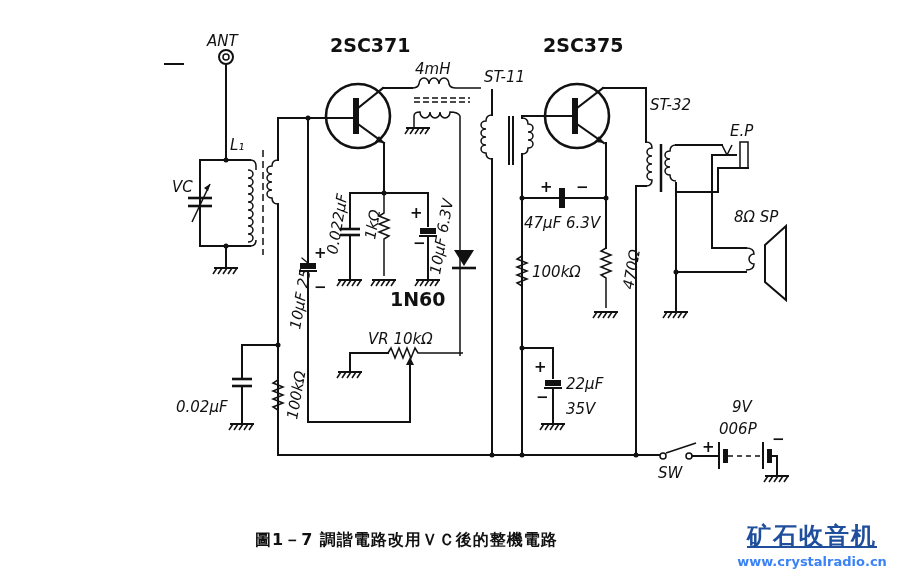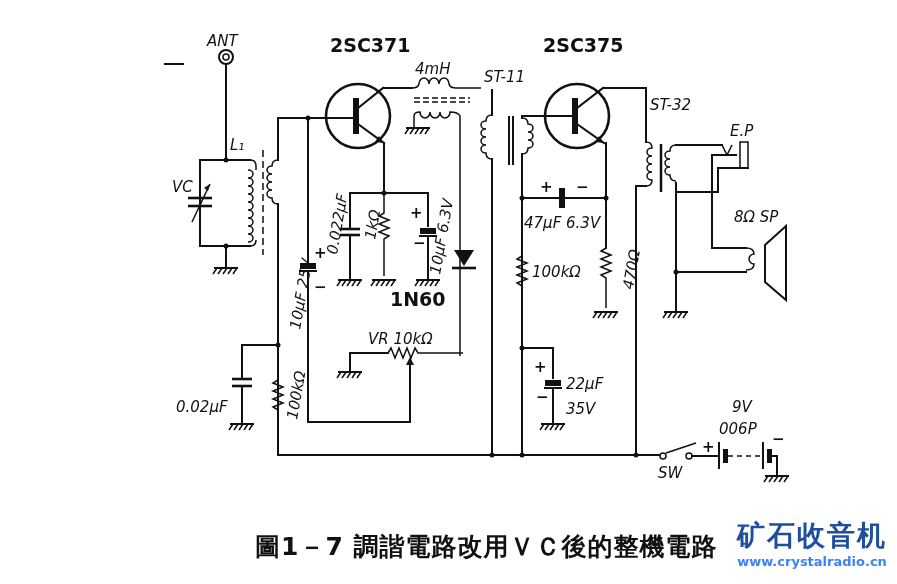--- a/index.html
+++ b/index.html
@@ -5,23 +5,23 @@
   html, body { margin:0; padding:0; background:#ffffff; }
   body { width:897px; height:584px; position:relative; overflow:hidden; font-family:"DejaVu Sans", sans-serif; }
   svg#schem { position:absolute; left:0; top:0; }
   .w { stroke:#111; stroke-width:2; fill:none; stroke-linecap:square; }
   .w1 { stroke:#111; stroke-width:1.5; fill:none; }
   .thick { stroke:#111; stroke-width:2.6; fill:none; }
   .dot { fill:#111; }
   .lbl { font-family:"DejaVu Sans", sans-serif; font-style:italic; font-size:15px; fill:#111; }
   .lblb { font-family:"DejaVu Sans", sans-serif; font-weight:bold; font-size:15px; fill:#111; }
   .lblbig { font-family:"DejaVu Sans", sans-serif; font-weight:bold; font-size:19px; fill:#111; }
-  .caption { position:absolute; left:255px; top:530px; font-family:"DejaVu Sans", sans-serif; font-weight:bold; font-size:25px; color:#111; letter-spacing:1px; white-space:nowrap; }
+  .caption { position:absolute; left:255px; top:530px; font-family:"DejaVu Sans", sans-serif; font-weight:bold; font-size:16px; color:#111; letter-spacing:1px; white-space:nowrap; }
   .logo { position:absolute; left:732px; top:520px; width:160px; text-align:center; }
-  .logo-cn { font-family:"DejaVu Sans", sans-serif; font-weight:bold; font-size:28px; color:#1e4e9c; letter-spacing:2px; line-height:32px; }
+  .logo-cn { font-family:"DejaVu Sans", sans-serif; font-weight:bold; font-size:24px; color:#1e4e9c; letter-spacing:2px; line-height:32px;text-decoration:underline; }
   .logo-url { font-family:"DejaVu Sans", sans-serif; font-weight:bold; font-size:13px; color:#3b82f6; line-height:20px; }
 </style>
 </head>
 <body>
 
 <svg id="schem" width="897" height="584" viewBox="0 0 897 584">
   <defs>
     <g id="gnd">
       <line class="w" x1="-11" y1="0" x2="11" y2="0"></line>
       <line class="w1" x1="-9" y1="0" x2="-13" y2="6"></line>

